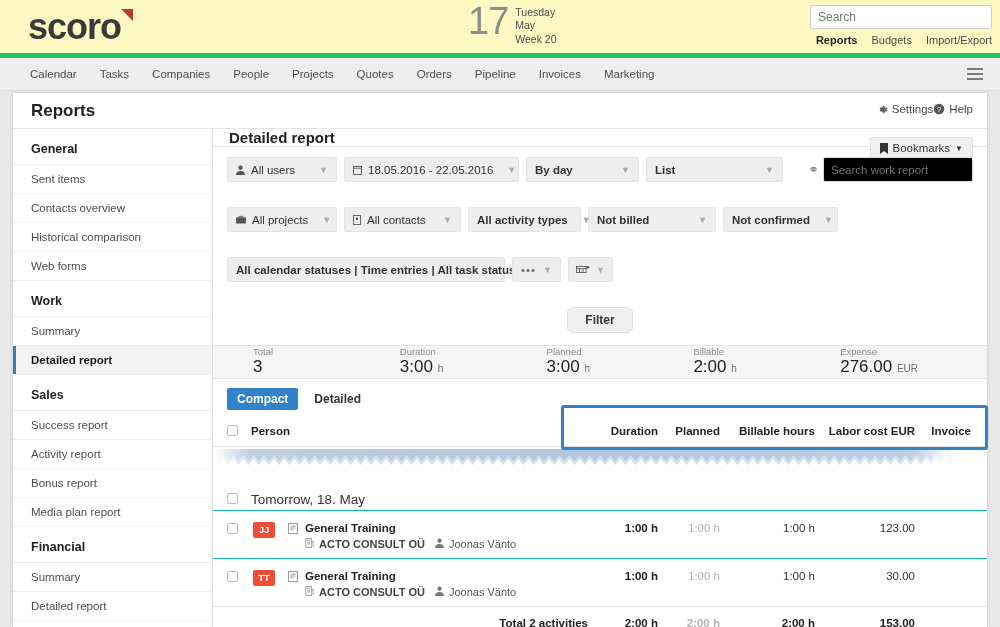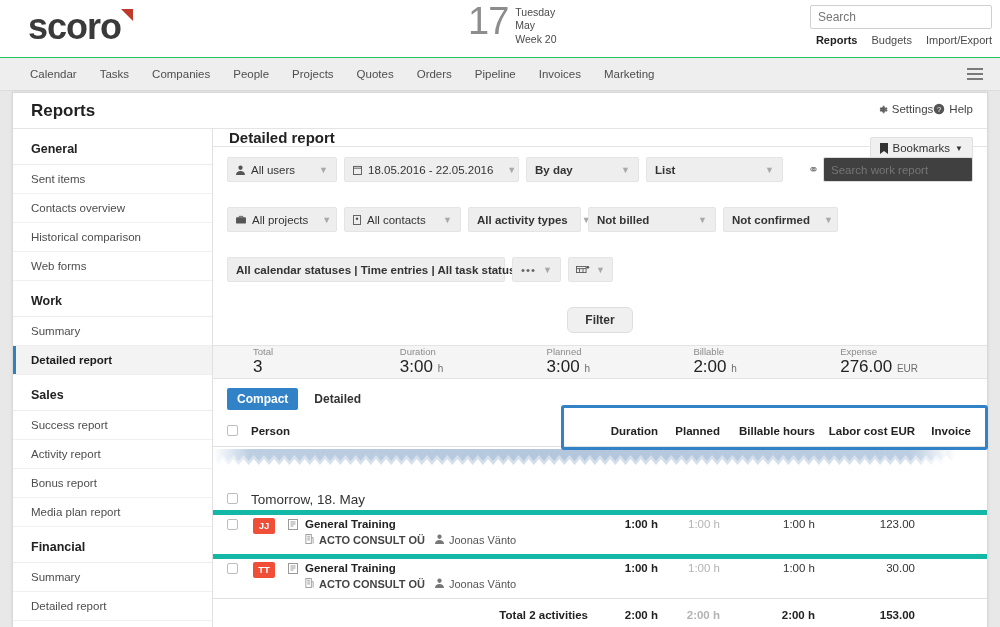--- a/index.html
+++ b/index.html
@@ -8,22 +8,22 @@
     width:1000px; height:627px;
     background:#e8e8e8;
     font-family:"Liberation Sans", sans-serif;
     font-size:12px;
     color:#333;
     overflow:hidden;
   }
 
   
   .topbar {
-    height:58px; background:#ffffff; position:relative;
-    border-bottom:1px solid #22c55e;
+    height:58px; background:#fef9c3; position:relative;
+    border-bottom:5px solid #22c55e;
   }
   .logo {
     position:absolute; left:28px; top:6px;
     font-size:36px; font-weight:bold; letter-spacing:-1px;
     color:#3a3a3a;
   }
   .logo-mark {
     position:absolute; left:120px; top:8px;
     width:15px; height:15px;
   }
@@ -118,21 +118,21 @@
   .w-conf  { width:115px; }
   .w-stat  { width:278px; }
   .w-dots  { width:49px; justify-content:center; }
   .w-cols  { width:45px; justify-content:center; }
   .searchwork {
     position:absolute; right:0; top:0; display:flex; align-items:center;
   }
   .link-icon { color:#777; font-size:13px; margin-right:6px; letter-spacing:-2px;}
   .searchwork input {
     width:150px; height:25px; border:1px solid #dcdcdc; border-radius:2px;
-    padding:0 7px; font-size:11.5px; color:#a3a3a3; background:#404040;
+    padding:0 7px; font-size:11.5px; color:#a3a3a3; background:#000000;
     font-family:"Liberation Sans", sans-serif;
   }
   .filter-btn {
     display:block; margin:0 auto; background:#f0f0f0; border:1px solid #dedede;
     border-radius:6px; padding:5px 17px; font-size:12px; font-weight:bold; color:#333;
     cursor:pointer; font-family:"Liberation Sans", sans-serif;
   }
 
   
   .summary {
@@ -175,22 +175,22 @@
     border:3px solid #3282c8; border-radius:3px; pointer-events:none;
   }
 
   .zig { height:24px; margin-top:2px; }
 
   .daterow {
     font-size:13.5px; color:#333; display:flex; align-items:center;
     height:34px; padding-top:14px;
   }
   .trow {
-    display:flex; align-items:flex-start; border-top:5px solid #14b8a6;
-    padding:3px 0 8px 0; font-size:11.5px;
+    display:flex; align-items:flex-start; border-top:1px solid #14b8a6;
+    padding:11px 0 8px 0; font-size:11.5px;
   }
   .avatar {
     width:22px; height:16px; background:#f04e37; border-radius:2px; color:#fff;
     font-size:9.5px; font-weight:bold; display:flex; align-items:center;
     justify-content:center; flex:none;
   }
   .c-av { width:34px; display:flex; justify-content:center; }
   .doc-ico { width:24px; display:flex; justify-content:center; color:#9a9a9a; flex:none;}
   .task-title { font-weight:bold; color:#222; font-size:11.5px; }
   .task-sub { margin-top:4px; font-size:11px; color:#555; display:flex; align-items:center; gap:5px;}

